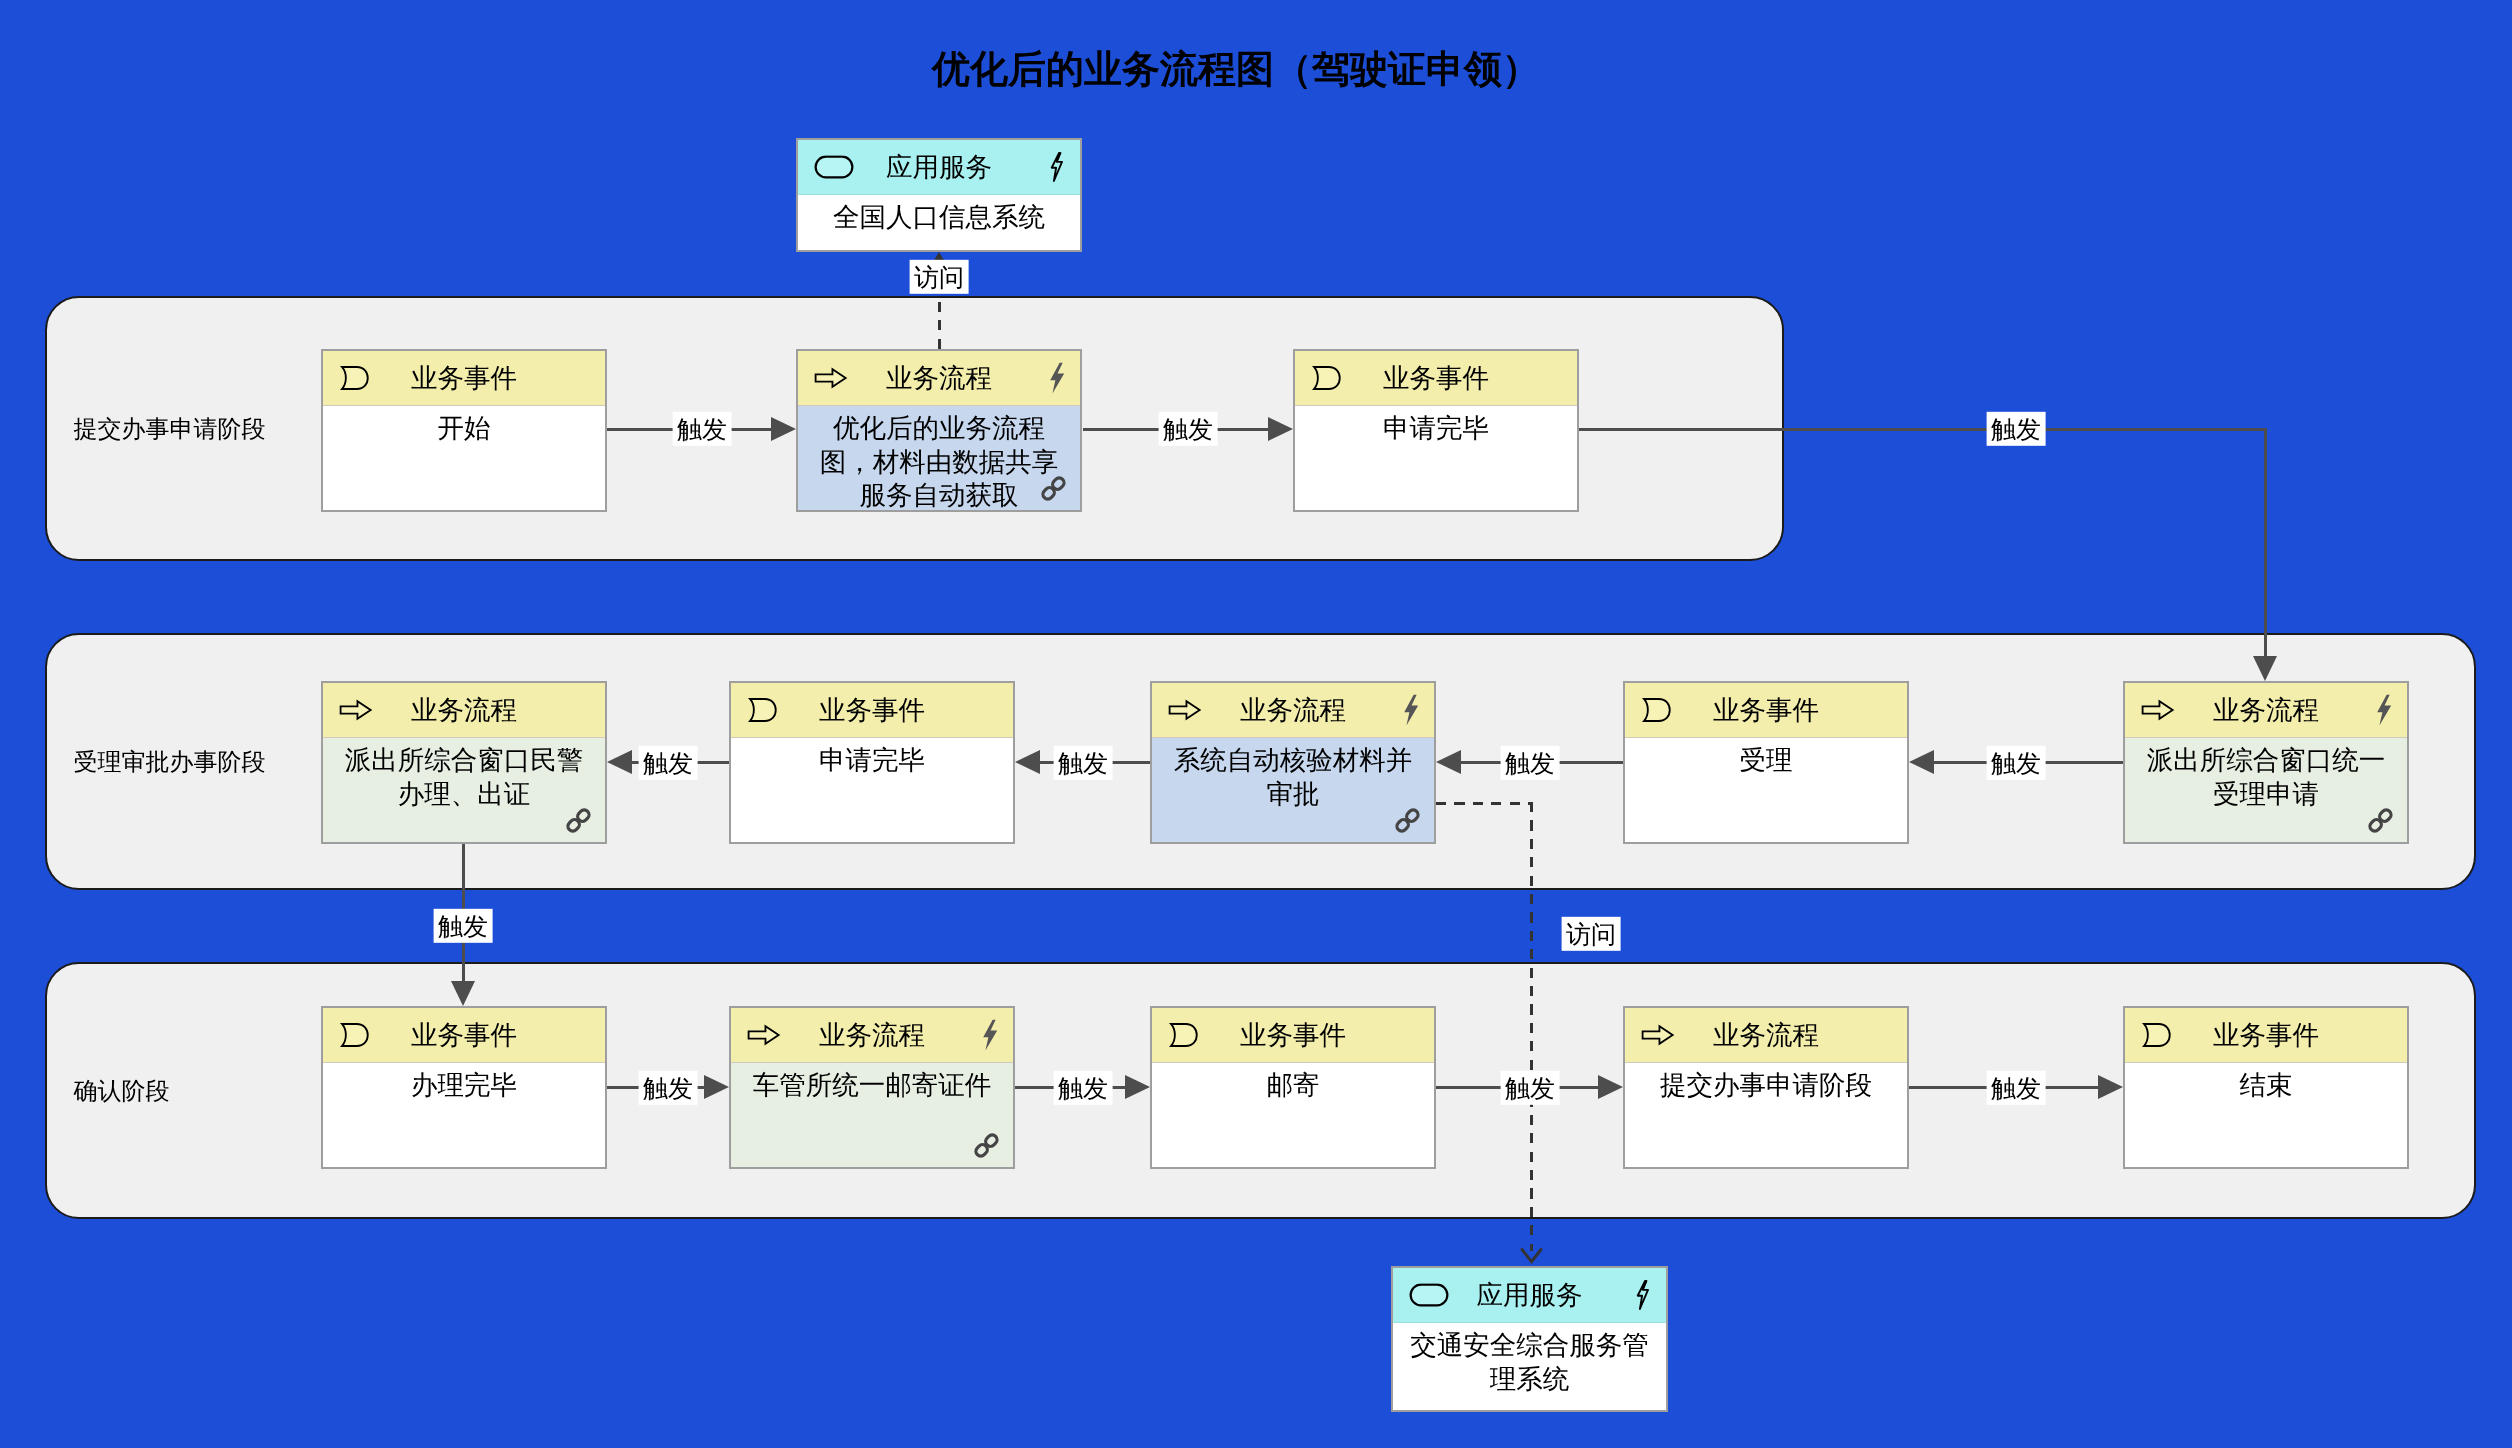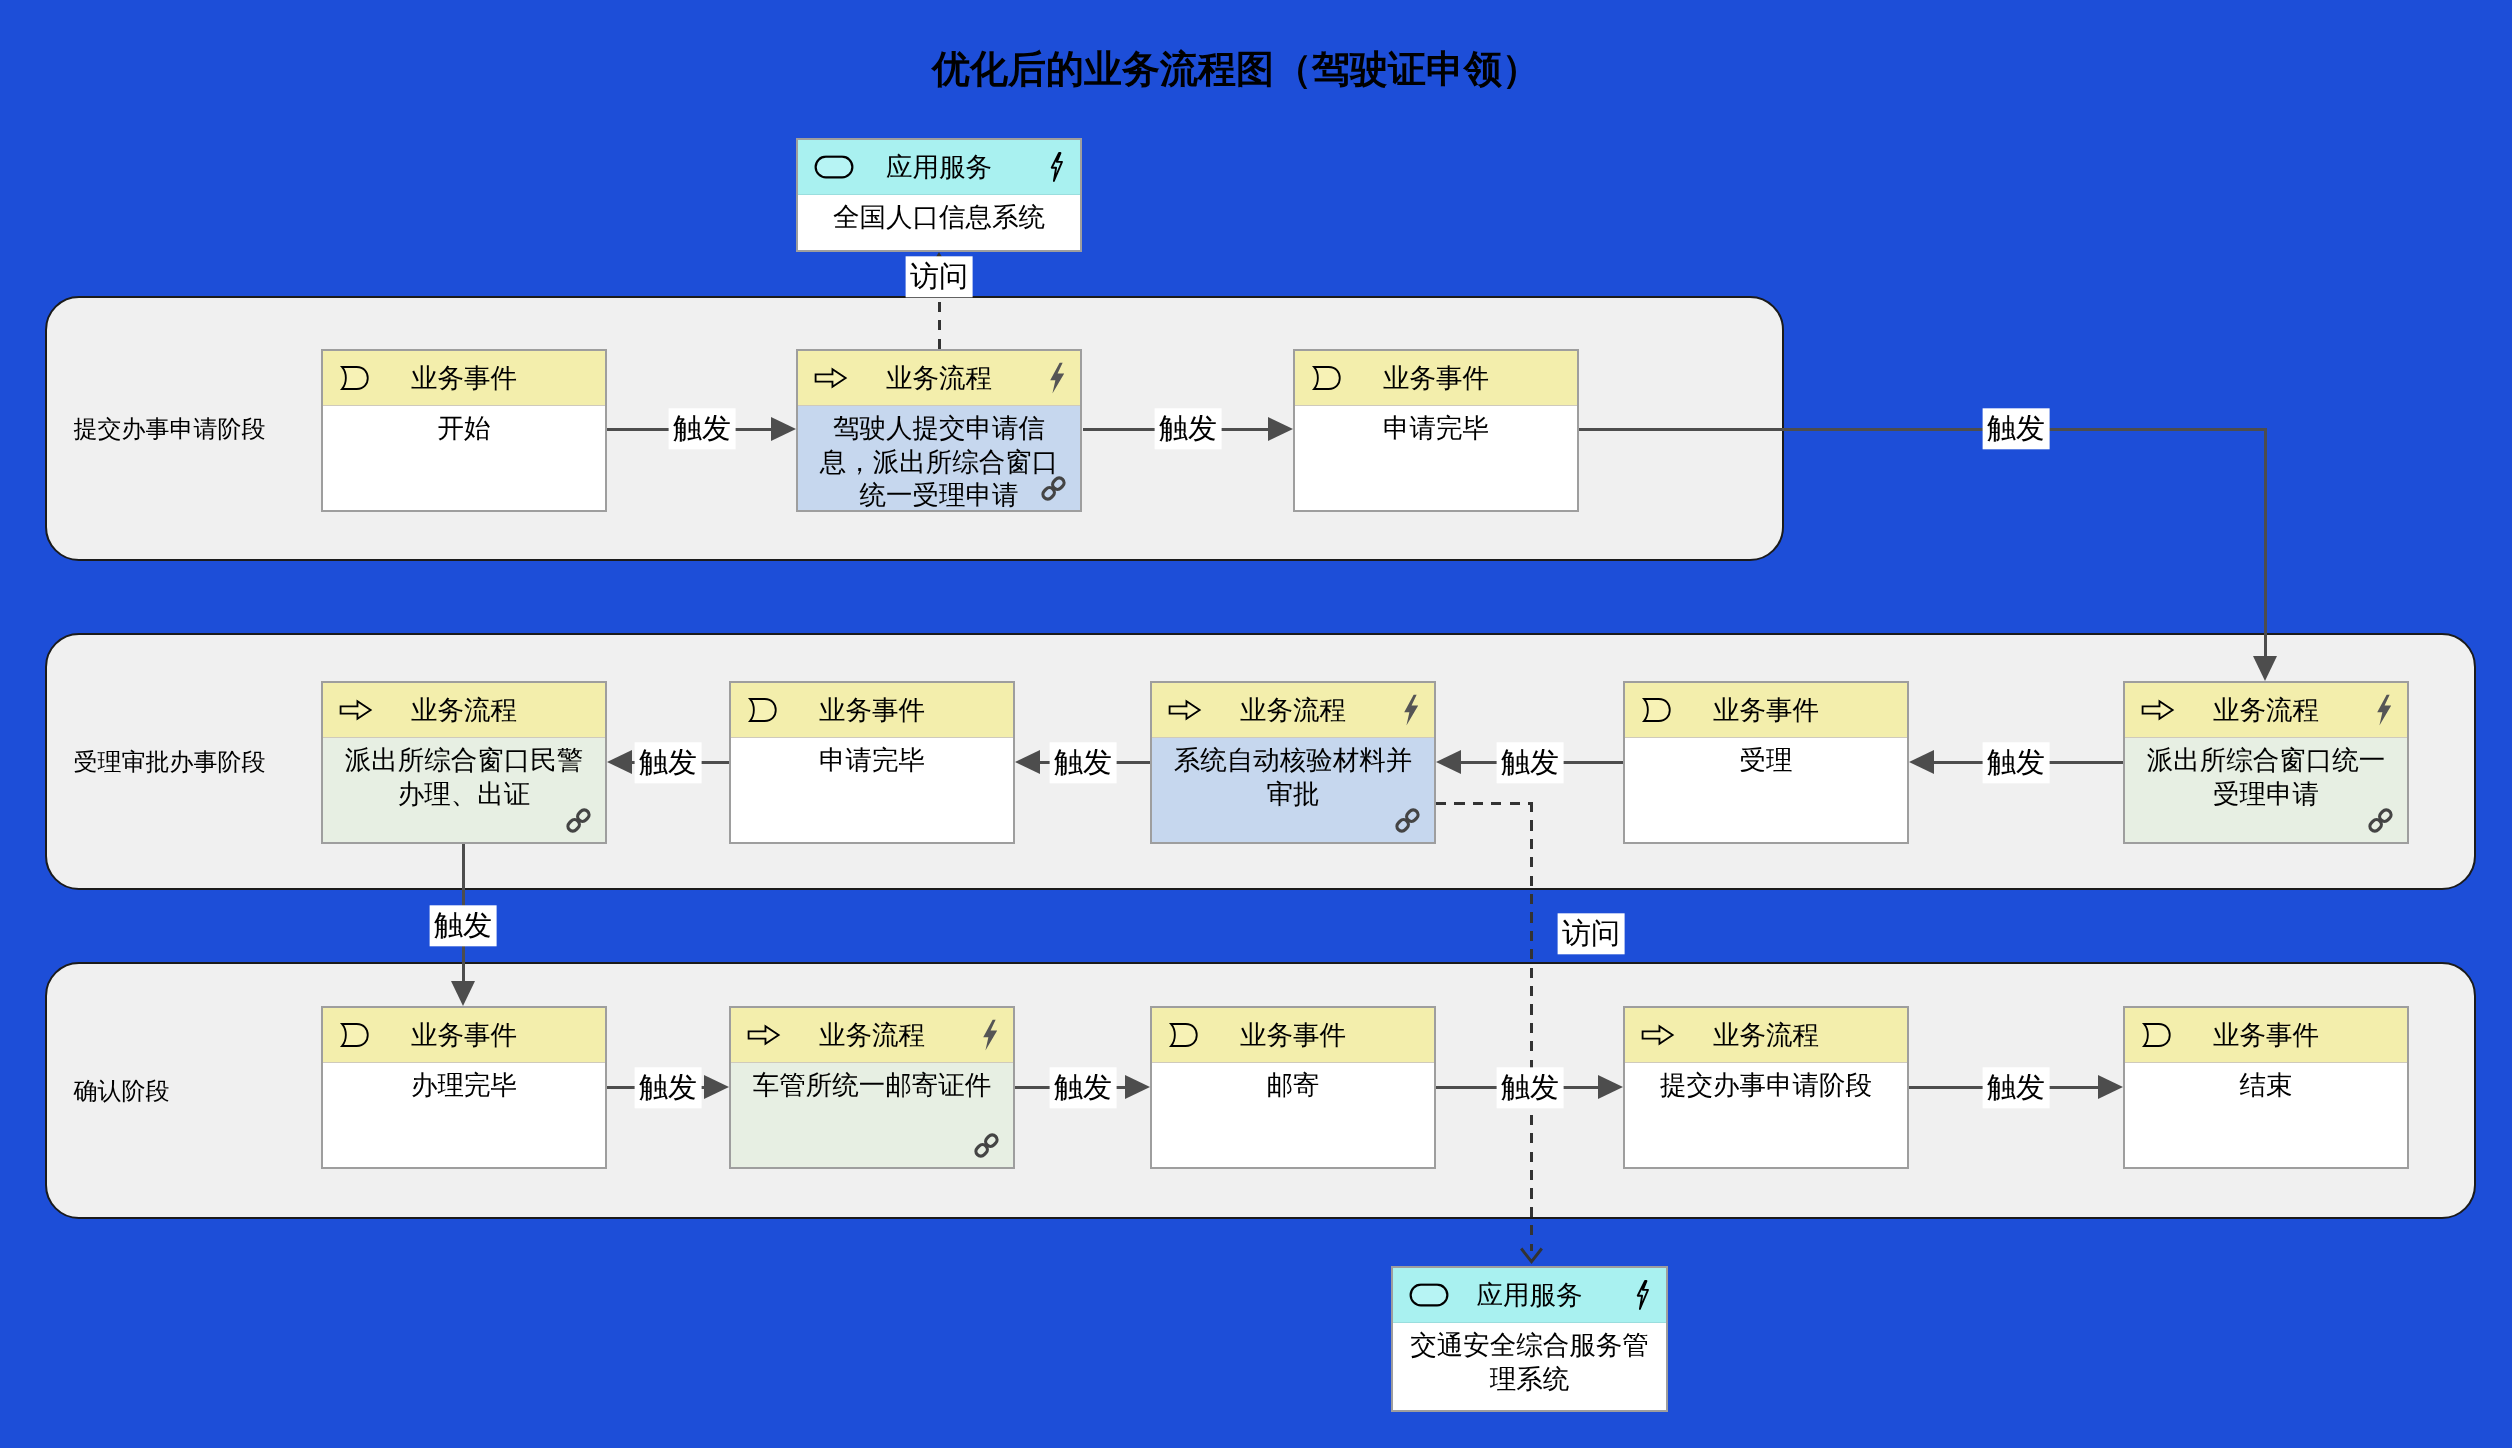--- a/index.html
+++ b/index.html
@@ -29,21 +29,21 @@
   .vline{position:absolute;width:2.9px;background:#4d4d4d;z-index:1;}
   .dash-h{position:absolute;height:2.9px;z-index:1;
           background:repeating-linear-gradient(to right,#333 0 10.3px,transparent 10.3px 18.4px);}
   .dash-v{position:absolute;width:2.9px;z-index:1;
           background:repeating-linear-gradient(to bottom,#333 0 10.3px,transparent 10.3px 18.4px);}
   .arr{position:absolute;width:0;height:0;z-index:1;}
   .arr-right{border-top:12.5px solid transparent;border-bottom:12.5px solid transparent;border-left:25px solid #4d4d4d;}
   .arr-left{border-top:12.5px solid transparent;border-bottom:12.5px solid transparent;border-right:25px solid #4d4d4d;}
   .arr-down{border-left:12.5px solid transparent;border-right:12.5px solid transparent;border-top:25px solid #4d4d4d;}
   .arr-up-small{border-left:8px solid transparent;border-right:8px solid transparent;border-bottom:13.2px solid #333;}
-  .conn-label{position:absolute;transform:translate(-50%,-50%);background:#ffffff;font-size:29px;
+  .conn-label{position:absolute;transform:translate(-50%,-50%);background:#ffffff;font-size:25px;
           padding:0.7px 4.4px;white-space:nowrap;z-index:2;}
   .chevron{position:absolute;z-index:2;}
 </style>
 </head>
 <body>
 
 <div id="canvas">
 
   <div class="diagram-title">优化后的业务流程图（驾驶证申领）</div>
 
@@ -157,21 +157,21 @@
   <div class="node body-blue" style="left:796px;top:349px;">
     <div class="node-header">
       <svg class="icon-left" width="34" height="22" viewBox="0 0 46 30">
         <path d="M2,10 H25 V3 L43,15 L25,27 V20 H2 Z" fill="#f7f2b6" stroke="#000" stroke-width="2.5"></path>
       </svg>
       <span class="node-type">业务流程</span>
       <svg class="bolt" width="17.7" height="31" viewBox="0 0 24 42">
         <polygon points="16,0 3,24 10,24 6,42 22,15 13,15 20,0" fill="#555"></polygon>
       </svg>
     </div>
-    <div class="node-body"><span>驾驶人提交申请信息，派出所综合窗口统一受理申请</span>
+    <div class="node-body"><span>优化后的业务流程图，材料由数据共享服务自动获取</span>
       <svg class="link-badge" width="29" height="29" viewBox="0 0 36 36">
         <g transform="rotate(45 18 18)" fill="none" stroke="#444" stroke-width="4">
           <rect x="12" y="2" width="12" height="15" rx="6"></rect>
             <rect x="12" y="19" width="12" height="15" rx="6"></rect>
         </g>
       </svg>
     </div>
   </div>
 
   <div class="node" style="left:1293px;top:349px;">

